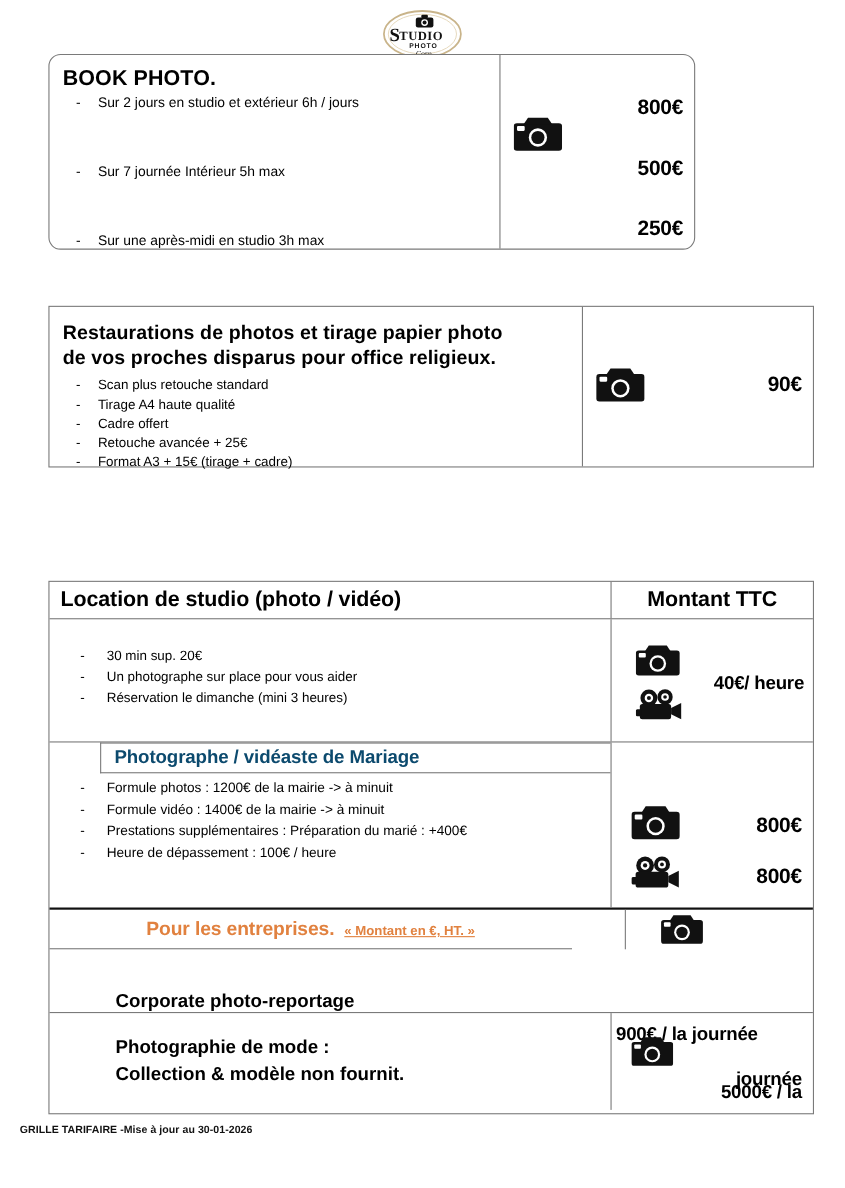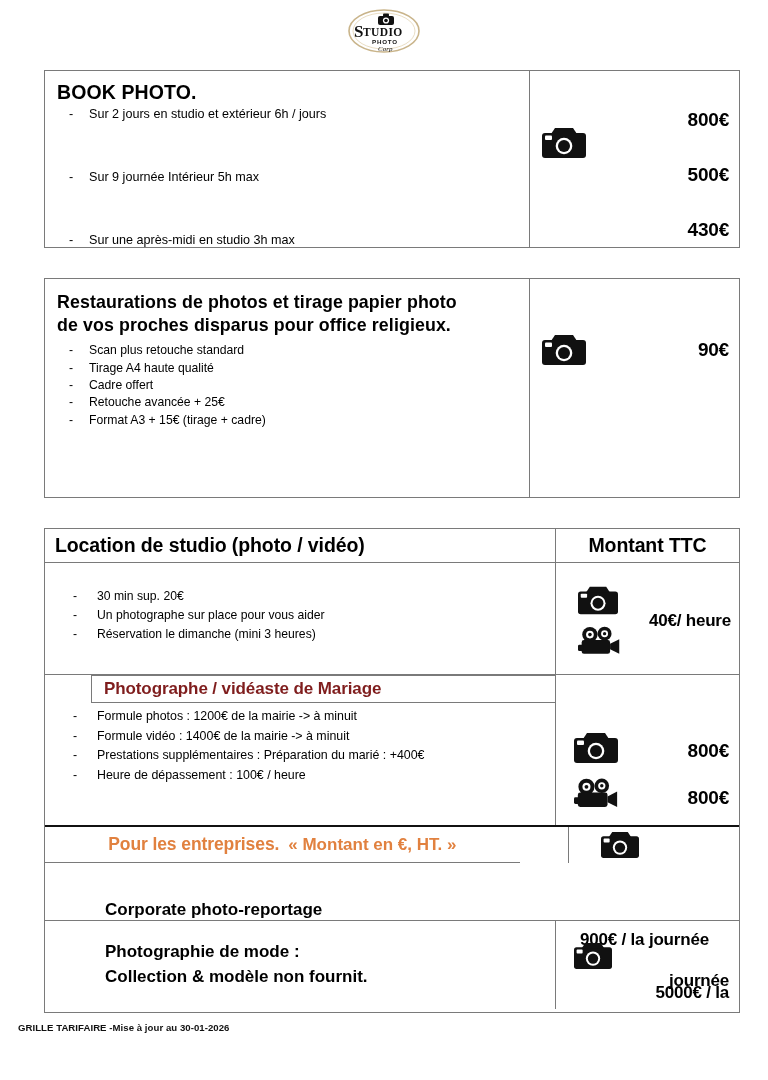--- a/index.html
+++ b/index.html
@@ -31,21 +31,21 @@
   .tbl {
     position: absolute;
     border: 1.5px solid #7a7a7a;
     background: #fff;
     display: flex;
   }
   .col-left  { position: relative; }
   .col-right { position: relative; border-left: 1.5px solid #7a7a7a; }
 
   
-  #table-book { left: 44px; top: 70px; width: 696px; height: 178px; }
+  #table-book { left: 44px; top: 49px; width: 588px; height: 178px; border-radius: 11px; }
   #table-book .col-left  { width: 484px; padding: 8px 0 0 12px; }
   #table-book .col-right { width: 210px; }
 
   .sec-title {
     font-size: 19.5px;
     font-weight: bold;
     letter-spacing: .1px;
     margin: 2px 0 4px 0;
     line-height: 1.15;
   }
@@ -68,21 +68,21 @@
     right: 10px;
     font-size: 19px;
     font-weight: bold;
     letter-spacing: -.2px;
     text-align: right;
     white-space: nowrap;
   }
   .cam-abs { position: absolute; }
 
   
-  #table-resto { left: 44px; top: 278px; width: 696px; height: 220px; }
+  #table-resto { left: 44px; top: 278px; width: 696px; height: 147px; }
   #table-resto .col-left  { width: 484px; padding: 10px 0 0 12px; }
   #table-resto .col-right { width: 210px; }
   #table-resto .sec-title { font-size: 17.8px; line-height: 1.3; margin-bottom: 5px; }
   #table-resto .bullets li { font-size: 12.2px; line-height: 1.42; }
 
   
   #table-loc { left: 44px; top: 528px; width: 696px; height: 485px; display: block; }
 
   .row { display: flex; width: 100%; position: relative; }
   .row-b  { border-bottom: 1.5px solid #7a7a7a; }
@@ -100,21 +100,21 @@
   .r-mode    { height: 88px; }
 
   .bul-sm { list-style: none; margin: 0; padding: 24px 0 0 0; }
   .bul-sm li {
     font-size: 12.2px; line-height: 1.55;
     padding-left: 52px; position: relative;
   }
   .bul-sm li::before { content: "-"; position: absolute; left: 28px; top: 0; }
 
   .wed-title {
-    color: #7f1d1d;
+    color: #0c4a6e;
     font-size: 17px;
     font-weight: bold;
     padding: 3px 0 3px 12px;
     margin-left: 46px;
     border-left: 1.5px solid #7a7a7a;
     border-bottom: 1.5px solid #7a7a7a;
     border-top: 1.5px solid #7a7a7a;
     letter-spacing: -.1px;
   }
   .bul-wed { list-style: none; margin: 0; padding: 4px 0 0 0; }
@@ -122,21 +122,21 @@
     font-size: 12.4px; line-height: 1.58;
     padding-left: 52px; position: relative;
   }
   .bul-wed li::before { content: "-"; position: absolute; left: 28px; top: 0; }
 
   .corp-head {
     display: flex; align-items: baseline; justify-content: center;
     gap: 9px; padding-top: 7px;
   }
   .corp-head .main { color: #E1813F; font-size: 17.5px; font-weight: bold; letter-spacing: -.1px; }
-  .corp-head .sub  { color: #E1813F; font-size: 17px; font-weight: bold; }
+  .corp-head .sub  { color: #E1813F; font-size: 12px; font-weight: bold; text-decoration: underline; }
 
   .corp-body { font-size: 17px; font-weight: bold; padding: 16px 0 0 60px; }
   .mode-body { font-size: 17px; font-weight: bold; padding: 19px 0 0 60px; line-height: 1.45; }
 
   .pr-mid {
     position: absolute;
     font-size: 17px; font-weight: bold;
     white-space: nowrap; letter-spacing: -.2px;
   }
 
@@ -170,39 +170,39 @@
       <text x="34" y="37" font-family="'Liberation Sans', sans-serif" font-size="6.2" font-weight="bold" fill="#111" letter-spacing="0.8">PHOTO</text>
       <text x="40" y="44" font-family="'Liberation Serif', serif" font-size="7" font-style="italic" fill="#111">Corp</text>
     </svg>
   </div>
 
   <div class="tbl" id="table-book">
     <div class="col-left">
       <div class="sec-title">BOOK PHOTO.</div>
       <ul class="bullets">
         <li>Sur 2 jours en studio et extérieur 6h / jours</li>
-        <li class="bk-sp">Sur 9 journée Intérieur 5h max</li>
+        <li class="bk-sp">Sur 7 journée Intérieur 5h max</li>
         <li class="bk-sp">Sur une après-midi en studio 3h max</li>
       </ul>
     </div>
     <div class="col-right">
       <span class="cam-abs" style="left:12px; top:55px;">
         <svg width="44" height="34" viewBox="0 0 44 34">
             <g fill="#111">
           <rect x="0" y="7" width="44" height="25" rx="3"></rect>
           <path d="M13 2 h18 l4 6 H9 z"></path>
           <rect x="3" y="9.5" width="7" height="4.5" rx="1" fill="#fff"></rect>
           <circle cx="22" cy="20" r="8.3" fill="#fff"></circle>
           <circle cx="22" cy="20" r="6" fill="#111"></circle>
         </g>
           </svg>
       </span>
       <span class="price" style="top:38px;">800€</span>
       <span class="price" style="top:93px;">500€</span>
-      <span class="price" style="top:148px;">430€</span>
+      <span class="price" style="top:148px;">250€</span>
     </div>
   </div>
 
   <div class="tbl" id="table-resto">
     <div class="col-left">
       <div class="sec-title">
         <span>Restaurations de photos et tirage papier photo</span><br>
         <span>de vos proches disparus pour office religieux.</span>
       </div>
       <ul class="bullets">
@@ -337,21 +337,21 @@
             </svg>
         </span>
       </div>
     </div>
 
     <div class="row row-b r-corp">
       <div class="cell-l">
         <div class="corp-body">Corporate photo-reportage</div>
       </div>
       <div class="cell-r">
-        <span class="pr-mid" style="left:24px; top:10px;">900€ / la journée</span>
+        <span class="pr-mid" style="left:4px; top:10px;">900€ / la journée</span>
       </div>
     </div>
 
     <div class="row r-mode">
       <div class="cell-l">
         <div class="mode-body">
           <span>Photographie de mode :</span><br>
           <span>Collection &amp; modèle non fournit.</span>
         </div>
       </div>

